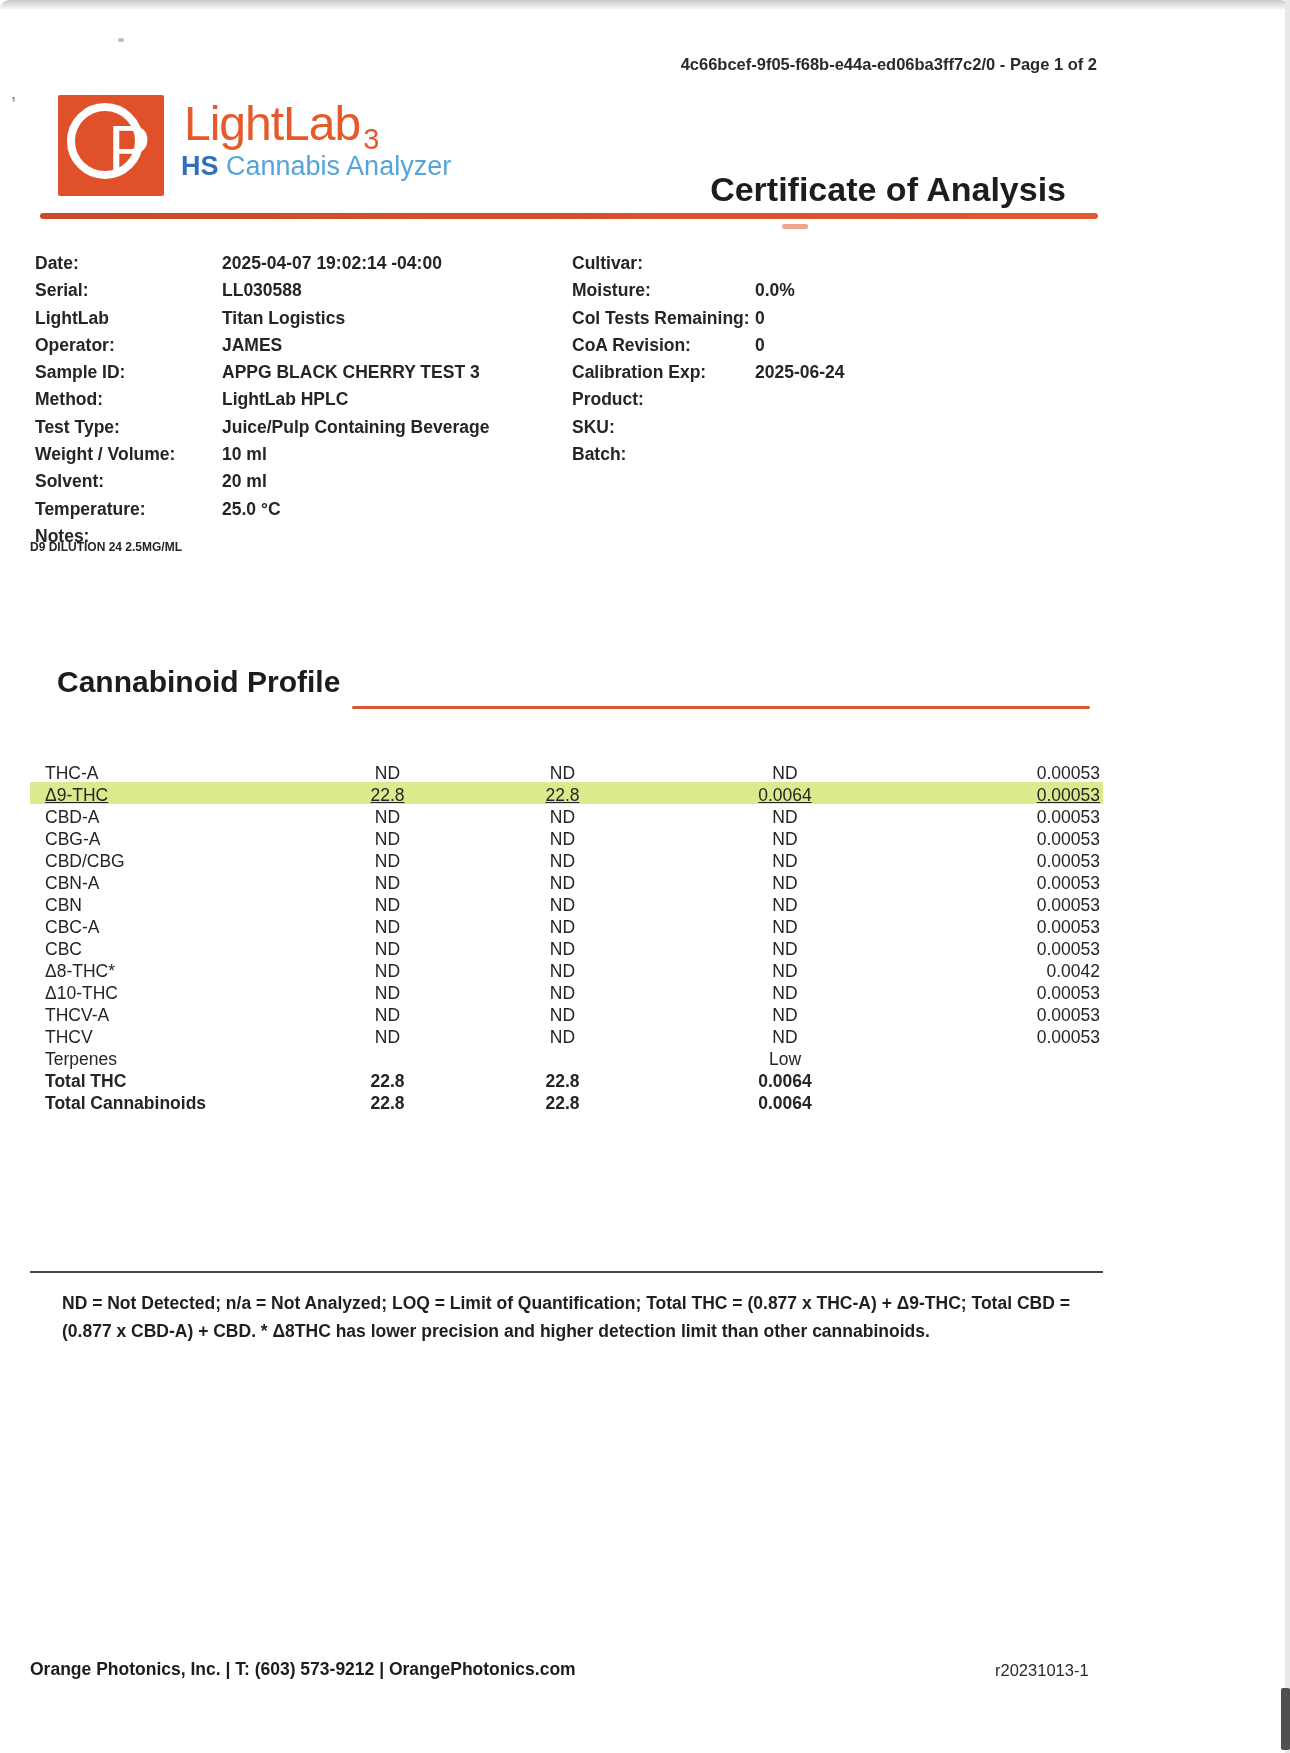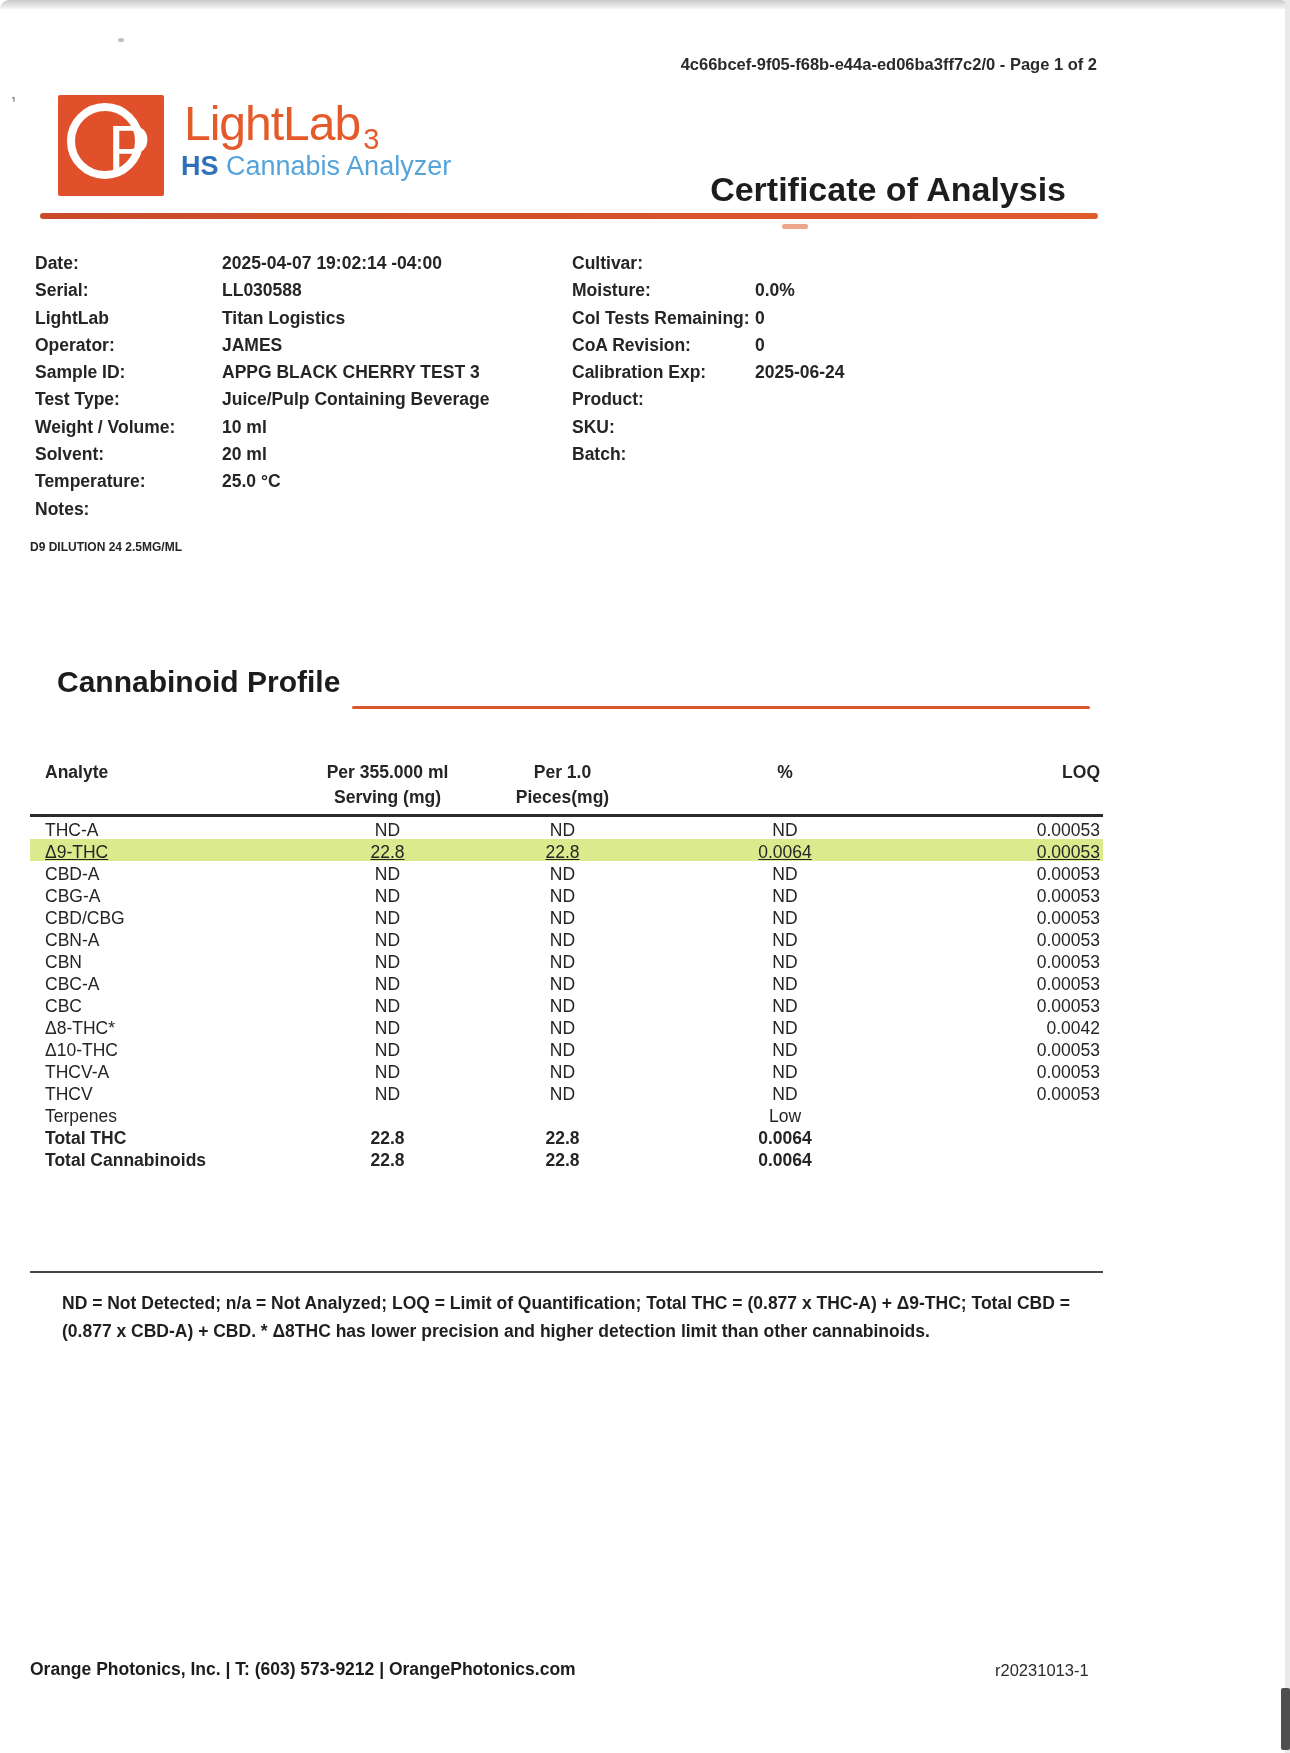--- a/index.html
+++ b/index.html
@@ -107,20 +107,24 @@
   <div class="meta-row">
     <div class="label">Operator:</div>
     <div class="value">JAMES</div>
   </div>
 
   <div class="meta-row">
     <div class="label">Sample ID:</div>
     <div class="value">APPG BLACK CHERRY TEST 3</div>
   </div>
 
+  <div class="meta-row">
+    <div class="label">Method:</div>
+    <div class="value">LightLab HPLC</div>
+  </div>
 
   <div class="meta-row">
     <div class="label">Test Type:</div>
     <div class="value">Juice/Pulp Containing Beverage</div>
   </div>
 
   <div class="meta-row">
     <div class="label">Weight / Volume:</div>
     <div class="value">10 ml</div>
   </div>
@@ -180,33 +184,20 @@
     <div class="label">Batch:</div>
     <div class="value"></div>
   </div>
 </div>
   <div class="notes-line">D9 DILUTION 24 2.5MG/ML</div>
 
   <div class="section-title">Cannabinoid Profile</div>
   <div class="section-rule"></div>
 
   <div class="ctable">
-    <div class="thead">
-      <div class="cell c-analyte">Analyte</div>
-      <div class="cell c-serving">
-        <div>Per 355.000 ml</div>
-        <div>Serving (mg)</div>
-      </div>
-      <div class="cell c-pieces">
-        <div>Per 1.0</div>
-        <div>Pieces(mg)</div>
-      </div>
-      <div class="cell c-pct">%</div>
-      <div class="cell c-loq">LOQ</div>
-    </div>
     <div id="table-body">
   <div class="trow">
     <div class="c-analyte">THC-A</div>
     <div class="c-serving">ND</div>
     <div class="c-pieces">ND</div>
     <div class="c-pct">ND</div>
     <div class="c-loq">0.00053</div>
   </div>
 
   <div class="trow hl">

